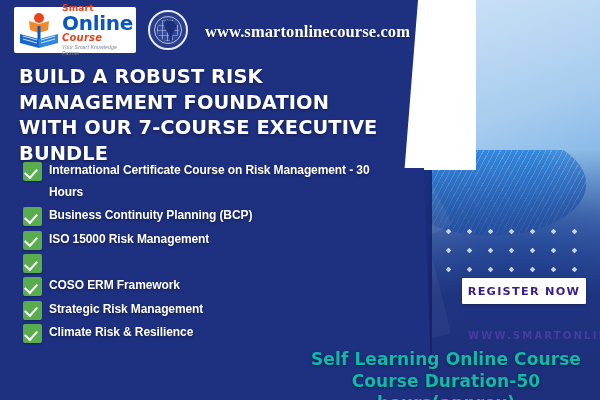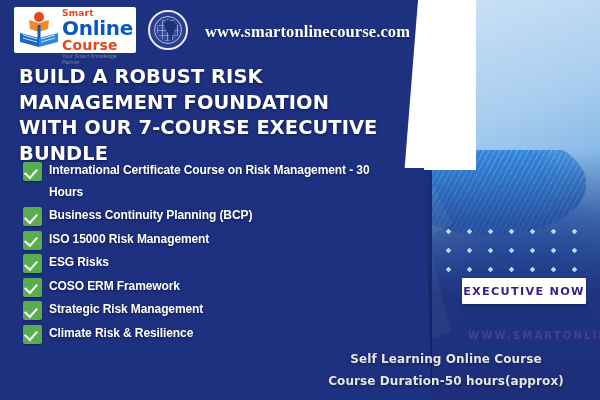--- a/index.html
+++ b/index.html
@@ -92,28 +92,28 @@
   
   .right-fade {
     position:absolute; left:400px; top:150px; width:200px; height:250px;
     background:linear-gradient(180deg, rgba(31,50,128,0) 0%, rgba(31,50,128,.55) 26%, rgba(29,46,122,.93) 58%, #1d2e7a 100%);
   }
 
   
   .logo-box {
     position:absolute; left:14px; top:7px; width:122px; height:46px;
     background:#ffffff; border-radius:2px;
-    display:flex; align-items:flex-start; padding:2px 3px;
+    display:flex; align-items:center; padding:2px 3px;
   }
   .logo-mark { position:relative; width:44px; height:40px; flex:0 0 44px; }
   .logo-text { flex:1; padding-left:1px; }
   .lt-row { line-height:1; font-weight:bold; font-family:"DejaVu Sans", sans-serif; }
   .lt-smart  { color:#e8451f; font-size:9px; letter-spacing:.2px; }
   .lt-online { color:#0b57c2; font-size:20px; letter-spacing:-.3px; }
-  .lt-course { color:#e8451f; font-size:14px; letter-spacing:.2px; }
+  .lt-course { color:#e8451f; font-size:10px; letter-spacing:.2px;font-style:italic; }
   .lt-tag { color:#7b8794; font-size:5.2px; letter-spacing:.1px; margin-top:1px; font-style:italic; }
 
   .seal {
     position:absolute; left:148px; top:10px; width:40px; height:40px; border-radius:50%;
     background:radial-gradient(circle at 50% 50%, #3b56a8 0%, #2b3f8e 58%, #223277 100%);
     border:2px solid #e6eaf6;
     box-shadow:inset 0 0 0 2px #2a3d8a;
     overflow:hidden;
   }
   .seal-ring {
@@ -192,21 +192,21 @@
     color:rgba(110,70,190,.55); font-weight:bold; font-size:10px; letter-spacing:2.2px;
     white-space:nowrap; overflow:hidden; width:132px;
     font-family:"DejaVu Sans", sans-serif;
   }
 
   
   .footer {
     position:absolute; left:300px; top:348px; width:292px; text-align:center;
   }
   .footer div {
-    color:#e5e5e5; font-weight:bold; font-size:12px; line-height:22px;
+    color:#14b8a6; font-weight:bold; font-size:17px; line-height:22px;
     letter-spacing:.1px; font-family:"DejaVu Sans", sans-serif;
     text-shadow:0 1px 3px rgba(0,0,0,.4);
   }
 </style>
 </head>
 <body>
 
 <div id="banner">
 
   <div class="photo-right">
@@ -271,39 +271,38 @@
     <div class="bullet">
       <span class="chk"></span>
       <span class="bl-text">Business Continuity Planning (BCP)</span>
     </div>
     <div class="bullet">
       <span class="chk"></span>
       <span class="bl-text">ISO 15000 Risk Management</span>
     </div>
     <div class="bullet">
       <span class="chk"></span>
-      <span class="bl-text">ESG Risks</span>
     </div>
     <div class="bullet">
       <span class="chk"></span>
       <span class="bl-text">COSO ERM Framework</span>
     </div>
     <div class="bullet">
       <span class="chk"></span>
       <span class="bl-text">Strategic Risk Management</span>
     </div>
     <div class="bullet">
       <span class="chk"></span>
       <span class="bl-text">Climate Risk &amp; Resilience</span>
     </div>
   </div>
 
   <div class="dotgrid"></div>
 
-  <div class="register">EXECUTIVE NOW</div>
+  <div class="register">REGISTER NOW</div>
 
   <div class="watermark">WWW.SMARTONLINECOURSE.COM</div>
 
   <div class="footer">
     <div>Self Learning Online Course</div>
     <div>Course Duration-50 hours(approx)</div>
   </div>
 
 </div>
 

